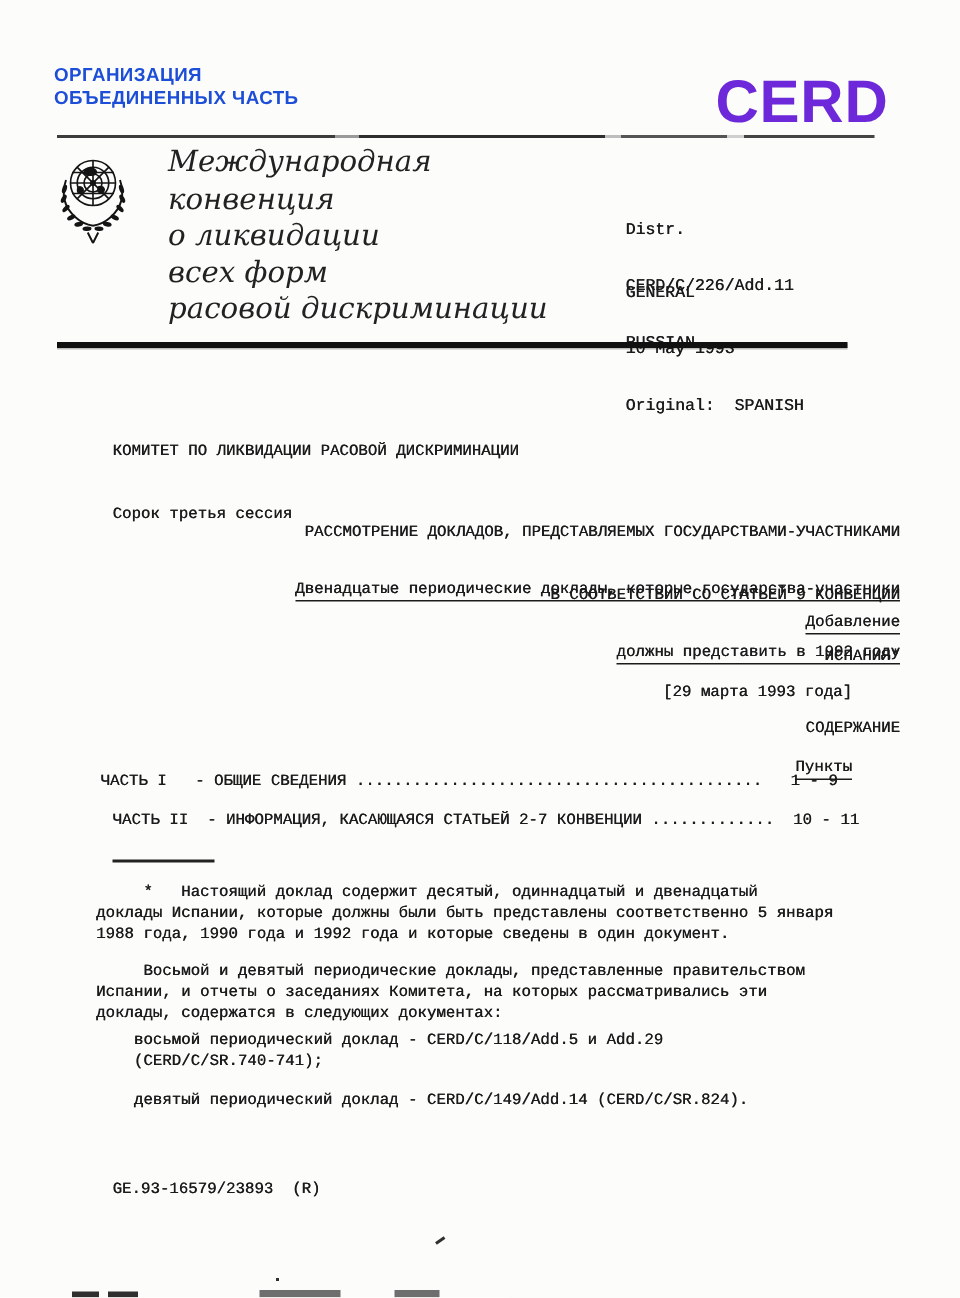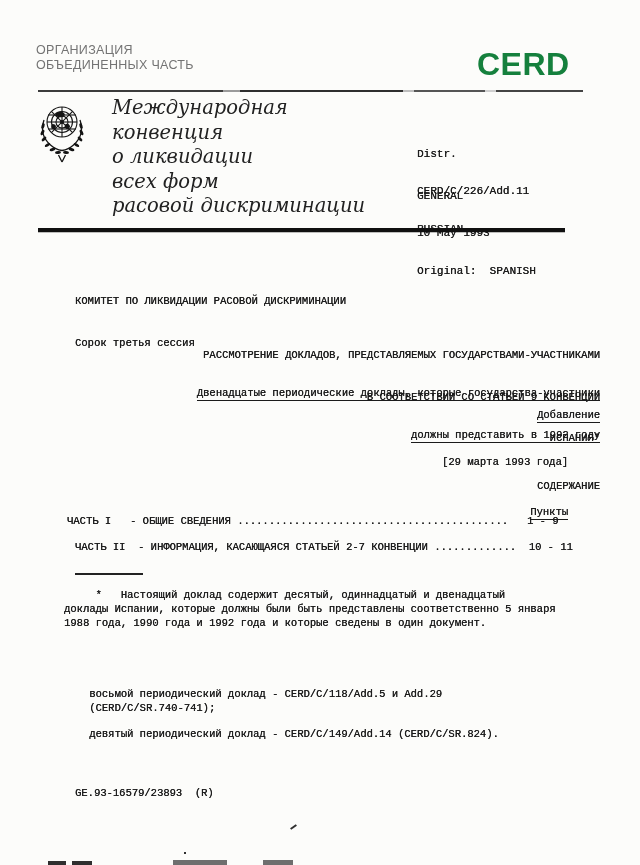--- a/index.html
+++ b/index.html
@@ -12,24 +12,24 @@
     overflow: hidden;
     color: #1b1b1b;
     font-family: "Liberation Mono", monospace;
   }
   .sans  { font-family: "Liberation Sans", sans-serif; }
   .mono  { font-family: "Liberation Mono", monospace; font-size: 10.5px; line-height: 14px;
            text-shadow: 0.25px 0 0 currentColor; white-space: pre; }
   .abs   { position: absolute; }
 
   
-  .org-name { left: 36px; top: 43px; font-size: 12.5px; font-weight: normal;
-              line-height: 14.5px; letter-spacing: 0.3px; color: #737373; }
-  .cerd-logo { left: 477px; top: 46px; font-size: 32px; font-weight: 900;
-               letter-spacing: 0.5px; color: #15803d; transform: scaleY(1.0); }
+  .org-name { left: 36px; top: 43px; font-size: 12.5px; font-weight: bold;
+              line-height: 14.5px; letter-spacing: 0.3px; color: #1d4ed8; }
+  .cerd-logo { left: 477px; top: 46px; font-size: 40px; font-weight: 900;
+               letter-spacing: 0.5px; color: #6d28d9; transform: scaleY(1.0); }
   .header-rule { left: 38px; top: 90px; width: 545px; height: 2px;
     background: linear-gradient(to right,#3c3c3c 0 34%,#9a9a9a 34% 37%,#2e2e2e 37% 67%,#bdbdbd 67% 69%,#555 69% 82%,#cfcfcf 82% 84%,#444 84% 100%); }
 
   
   .emblem { left: 37px; top: 100px; }
   .conv-title { left: 112px; top: 96px; font-family: "DejaVu Serif", serif;
                 font-style: italic; font-size: 19.5px; line-height: 24.5px; color: #222; }
   .distr-g1 { left: 417px; top: 120px; }
   .distr-g2 { left: 417px; top: 157px; }
   .distr-g3 { left: 417px; top: 195px; }
@@ -176,20 +176,23 @@
     <span class="u">Пункты</span>
   </div>
 
   <div class="abs toc-row1 mono">ЧАСТЬ I   - ОБЩИЕ СВЕДЕНИЯ ...........................................   1 - 9</div>
   <div class="abs toc-row2 mono">ЧАСТЬ II  - ИНФОРМАЦИЯ, КАСАЮЩАЯСЯ СТАТЬЕЙ 2-7 КОНВЕНЦИИ .............  10 - 11</div>
 
   <div class="abs fn-rule"></div>
   <div class="abs fn-p1 mono">     *   Настоящий доклад содержит десятый, одиннадцатый и двенадцатый
 доклады Испании, которые должны были быть представлены соответственно 5 января
 1988 года, 1990 года и 1992 года и которые сведены в один документ.</div>
+  <div class="abs fn-p2 mono">     Восьмой и девятый периодические доклады, представленные правительством
+Испании, и отчеты о заседаниях Комитета, на которых рассматривались эти
+доклады, содержатся в следующих документах:</div>
   <div class="abs fn-i1 mono">    восьмой периодический доклад - CERD/C/118/Add.5 и Add.29
     (CERD/C/SR.740-741);</div>
   <div class="abs fn-i2 mono">    девятый периодический доклад - CERD/C/149/Add.14 (CERD/C/SR.824).</div>
 
   <div class="abs doc-ref mono">GE.93-16579/23893  (R)</div>
 
   <div class="art" style="left:48px; top:861px; width:18px; height:4px;"></div>
   <div class="art" style="left:72px; top:861px; width:20px; height:4px;"></div>
   <div class="art gray" style="left:173px; top:860px; width:54px; height:5px;"></div>
   <div class="art gray" style="left:263px; top:860px; width:30px; height:5px;"></div>

